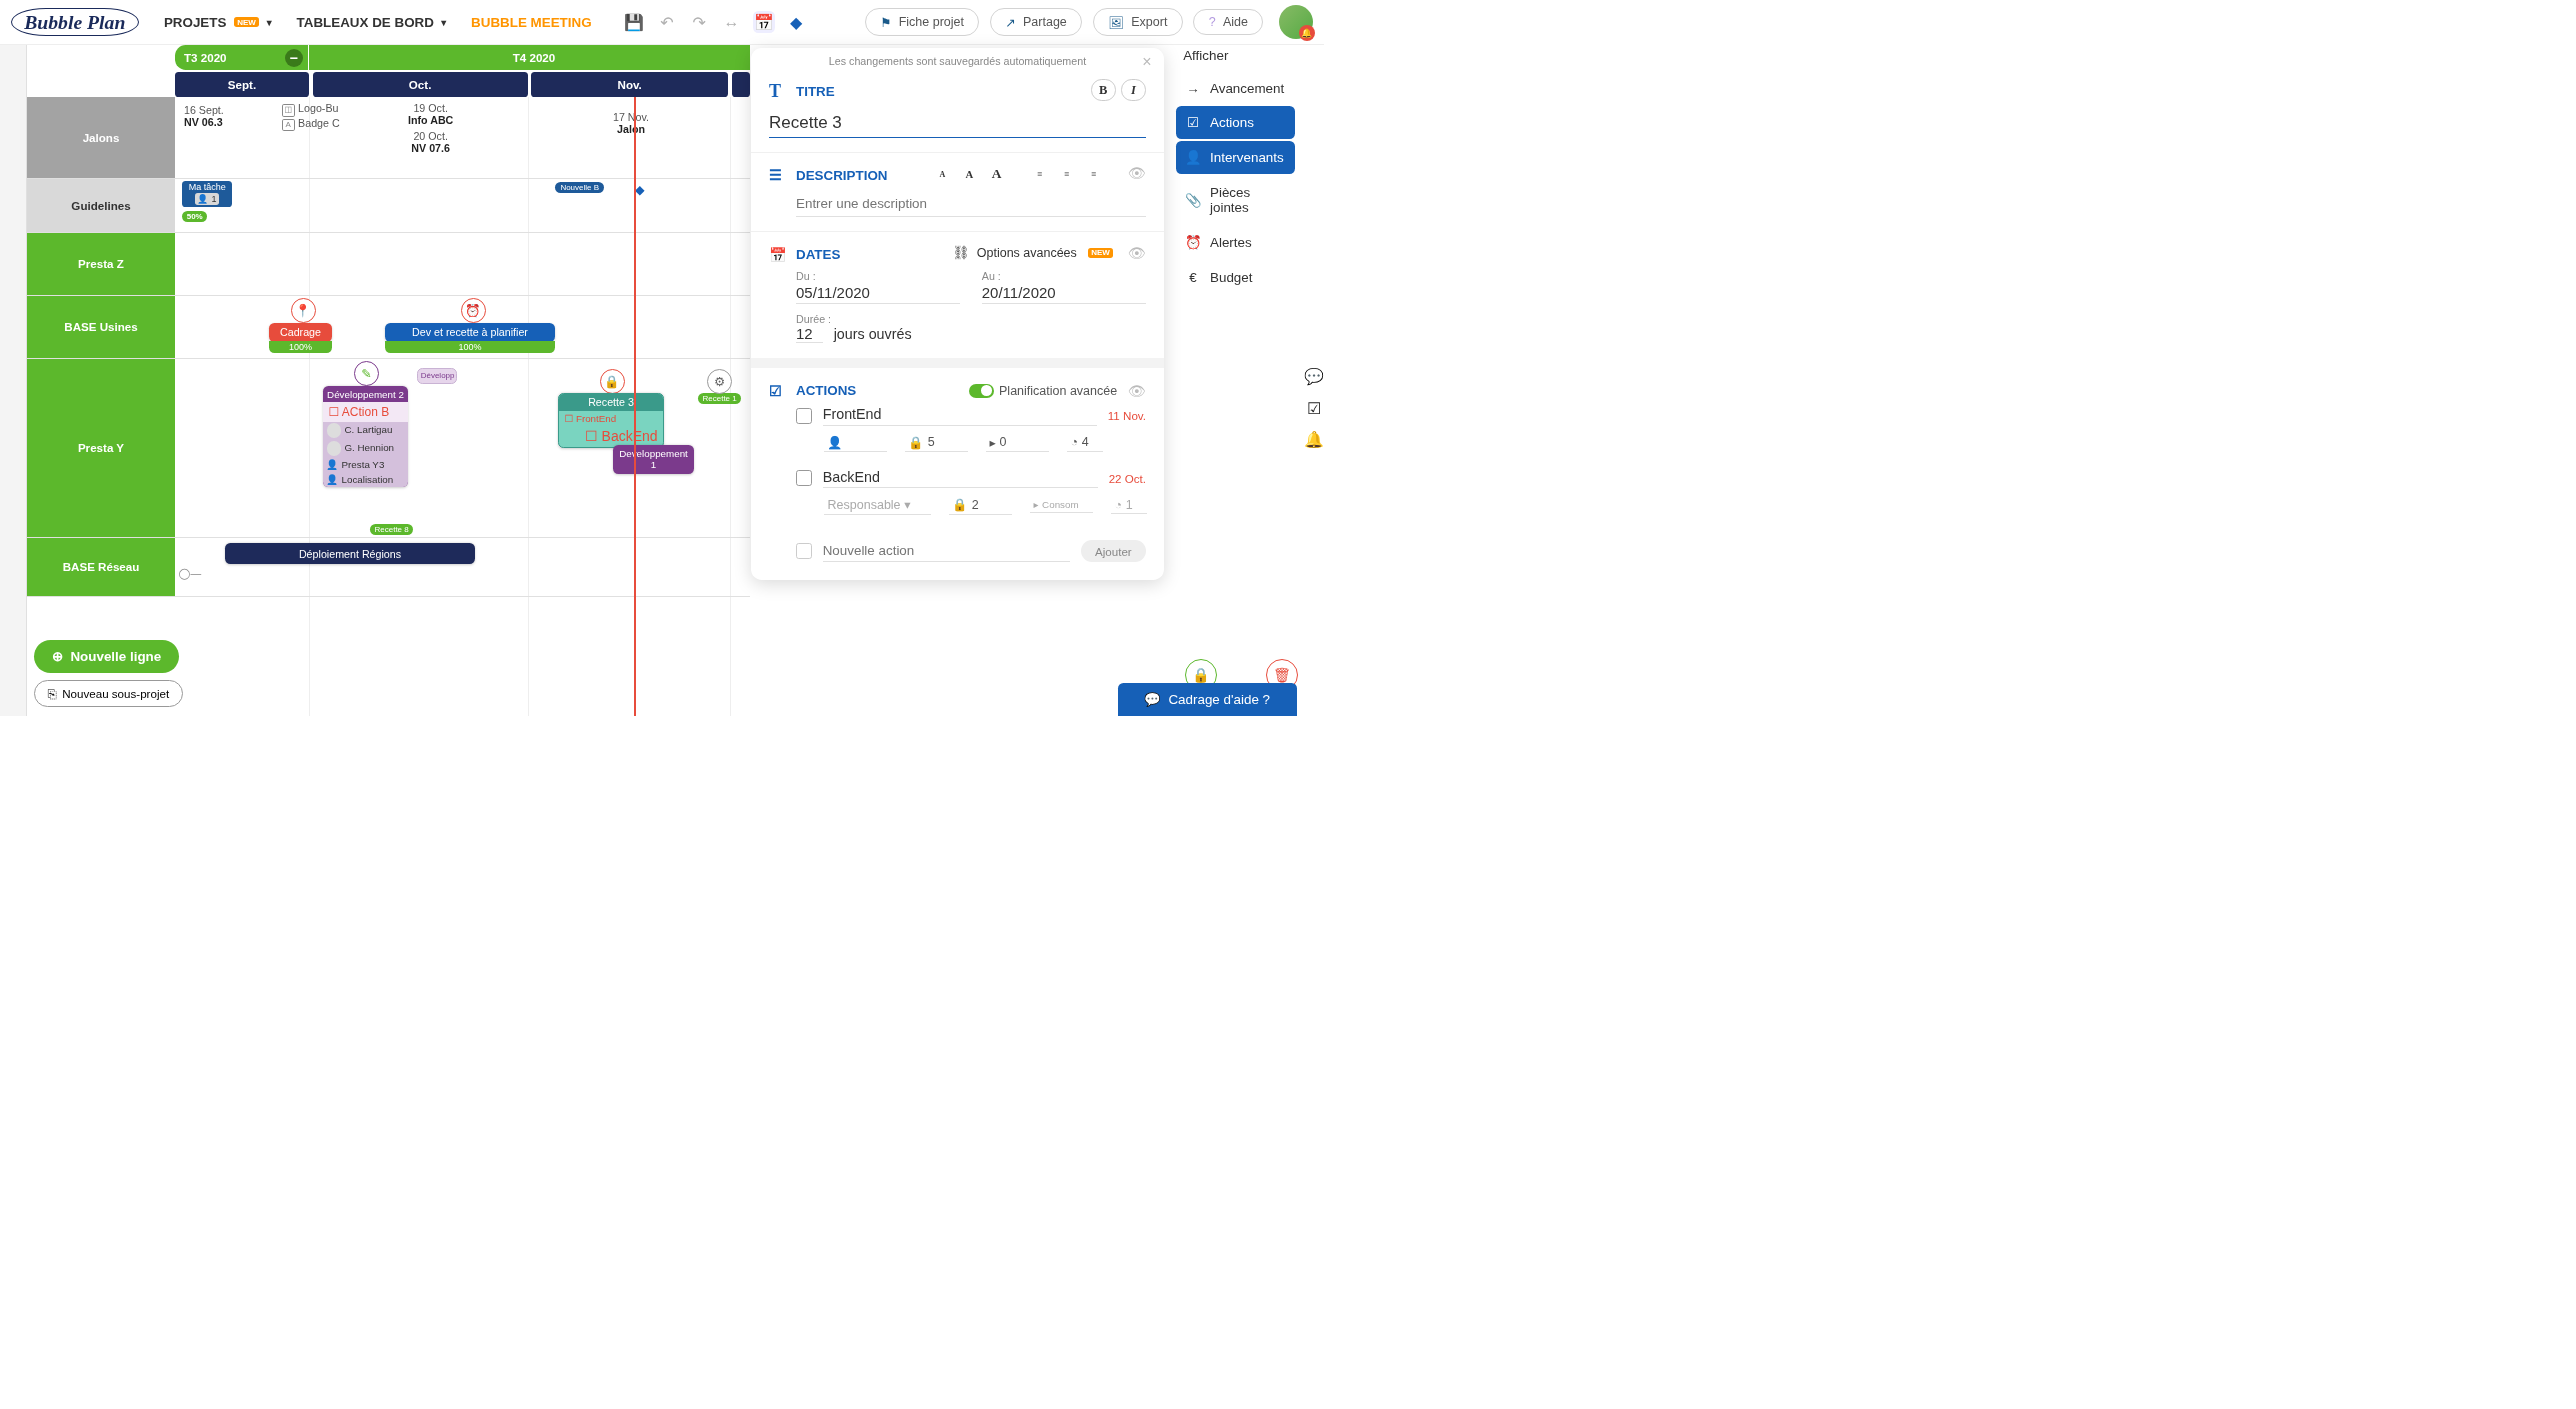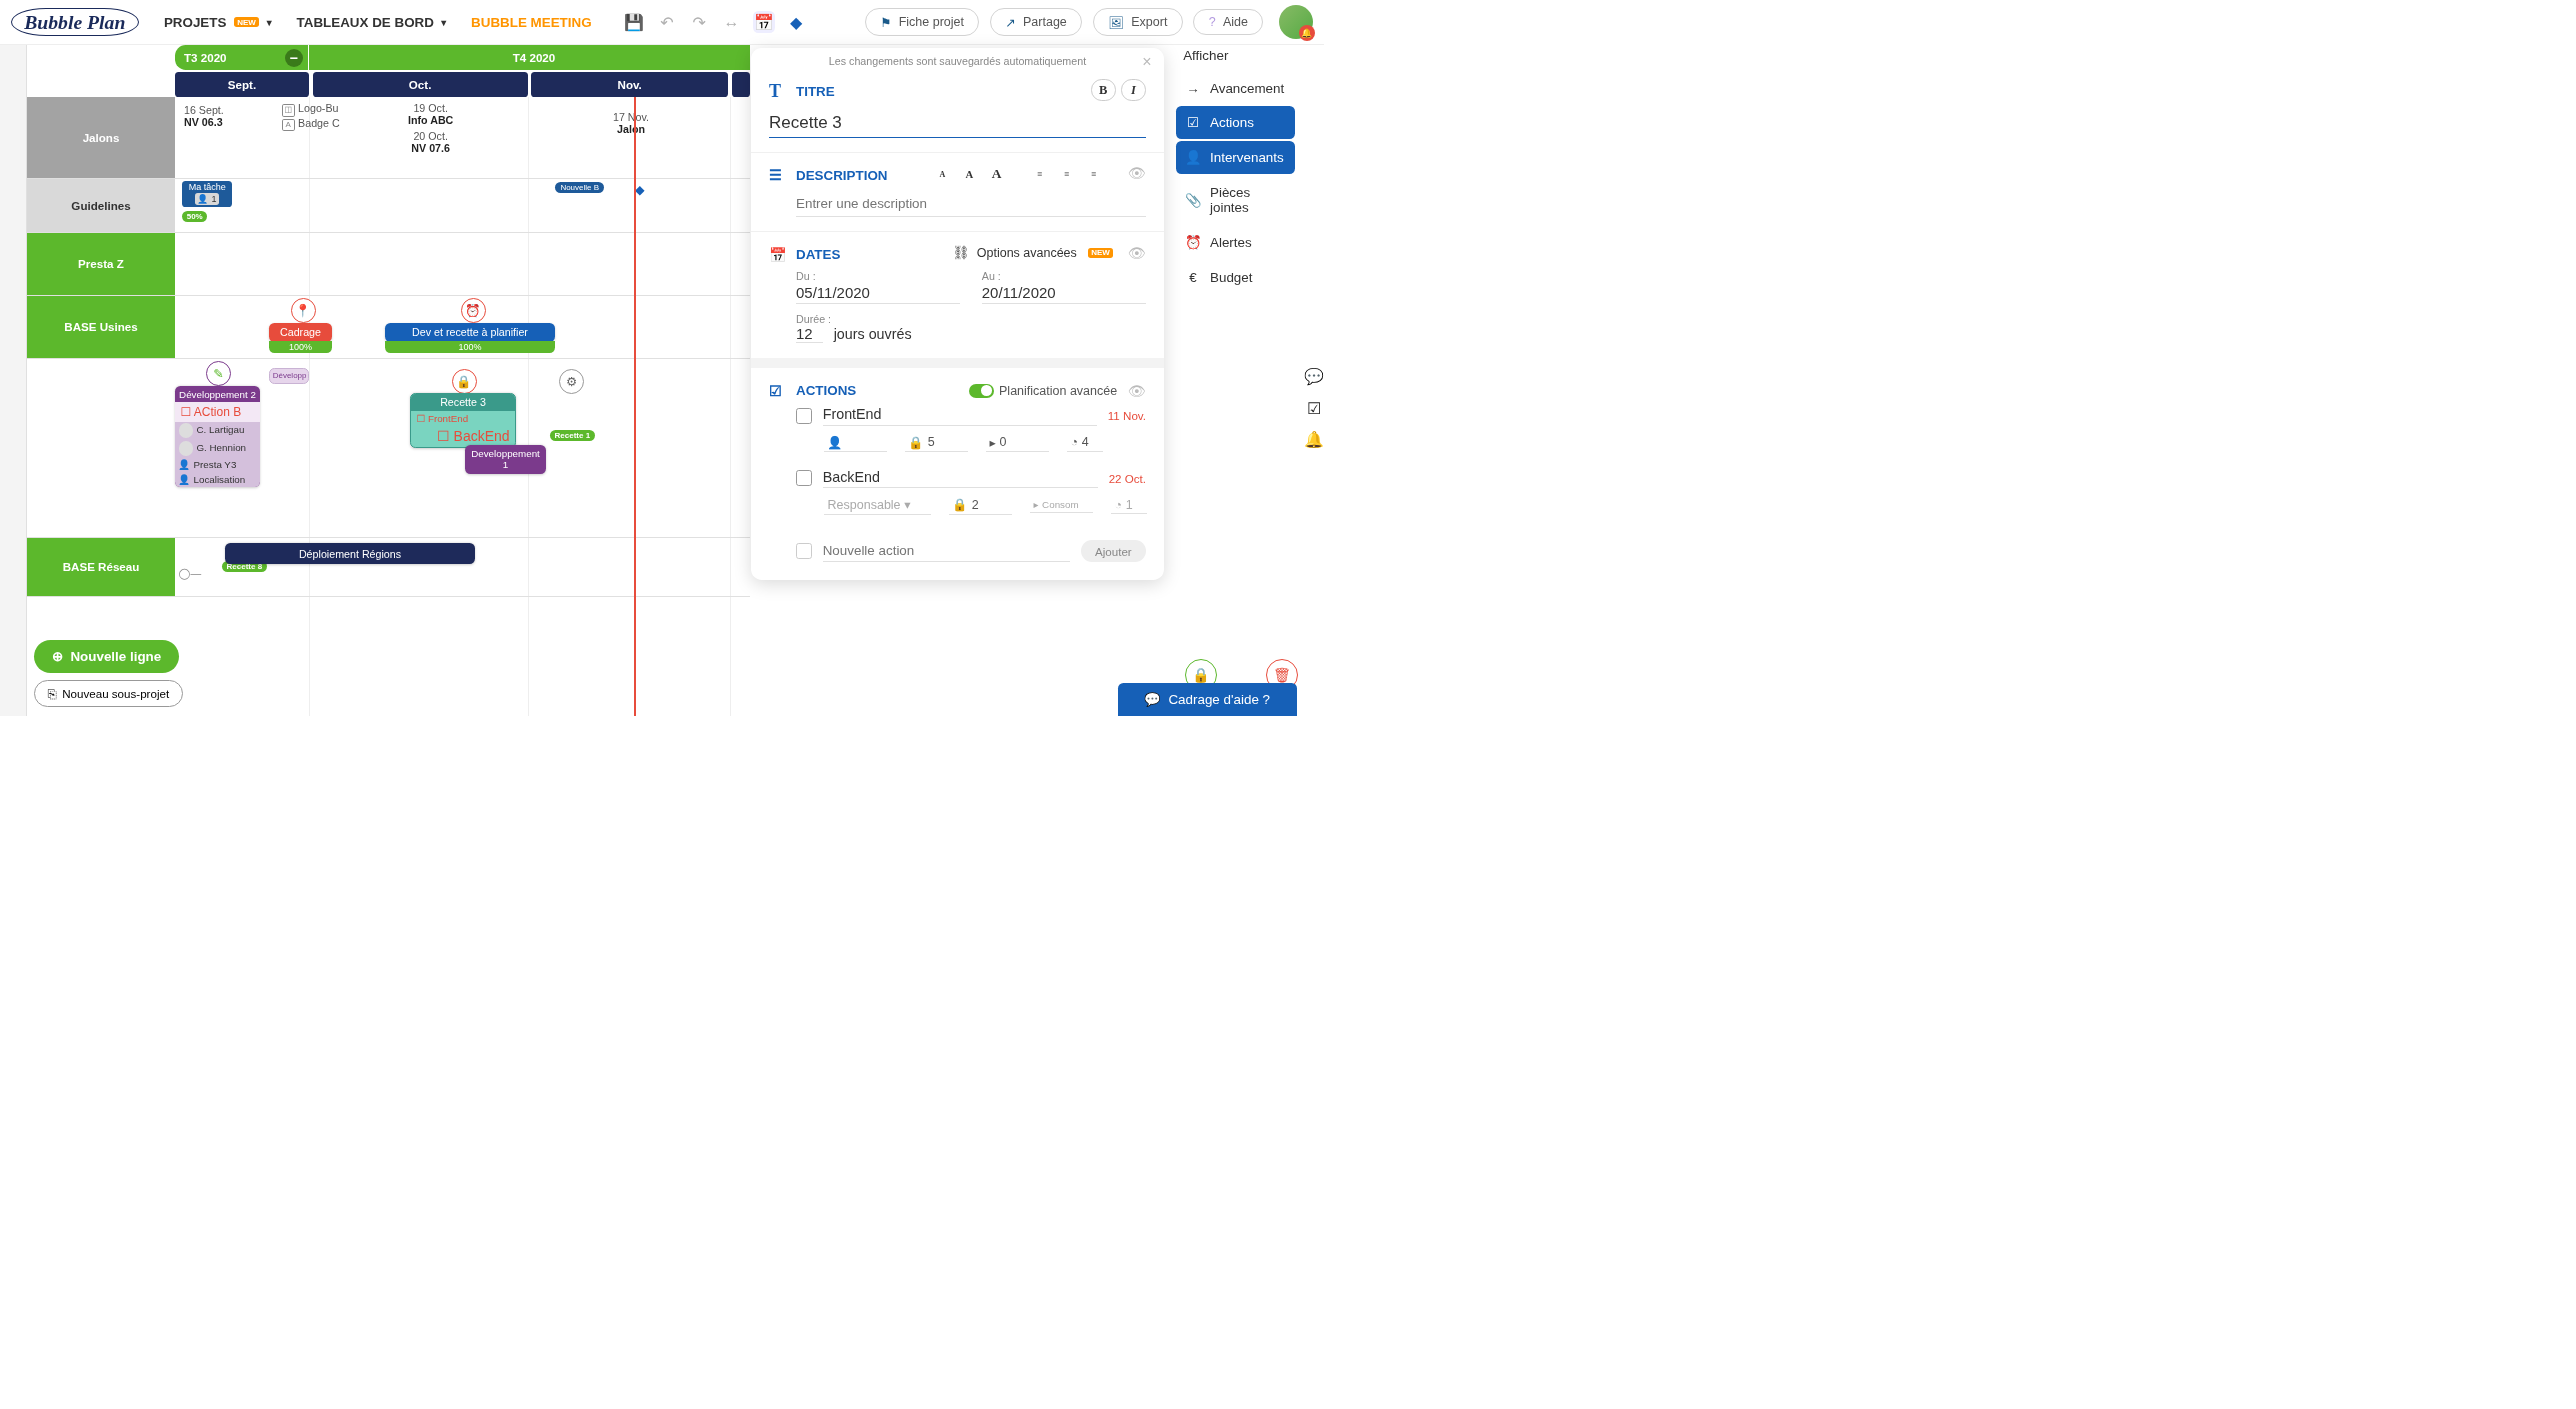--- a/index.html
+++ b/index.html
@@ -112,21 +112,21 @@
 
 .help-btn { position: absolute; bottom: 0; right: 27px; background: #1660b7; color: #fff; padding: 9px 27px; border-radius: 5.4px 5.4px 0 0; font-size: 13.4px; cursor: pointer; display: flex; align-items: center; gap: 7.2px; }
 .circle-btn { width: 32px; height: 32px; border: 1.8px solid; border-radius: 50%; display: flex; align-items: center; justify-content: center; font-size: 14.3px; position: absolute; cursor: pointer; }
 
 
 .iconrail { position: absolute; right: 0; top: 322px; display: flex; flex-direction: column; gap: 12.5px; align-items: center; width: 19.7px; }
 .iconrail .ri { font-size: 16px; color: #222; cursor: pointer; }
 
 
 .task-icon-top { position: absolute; width: 25px; height: 25px; border-radius: 50%; background: #fff; border: 1.8px solid; display: flex; align-items: center; justify-content: center; font-size: 12.5px; }
-.tiny-label { position: absolute; background: #5cb82c; color: #fff; font-size: 8px; padding: 0.9px 4.5px; border-radius: 6.3px; font-weight: 700; margin-top: 37px; }
+.tiny-label { position: absolute; background: #5cb82c; color: #fff; font-size: 8px; padding: 0.9px 4.5px; border-radius: 6.3px; font-weight: 400; }
 .mini-person { width: 14.3px; height: 14.3px; border-radius: 50%; background: #ddd; display: inline-block; vertical-align: middle; margin-right: 3.6px; }
 
 
 .gridline { position: absolute; top: 0; bottom: 0; width: 0.9px; background: #eee; }
 
 
 .today-line { position: absolute; top: 0; bottom: 0; width: 1.8px; background: #e74c3c; z-index: 5; }
 
 </style>
 </head>
@@ -249,20 +249,21 @@
           <div class="task red" style="left:94px;top:27px;width:63px"><span>Cadrage</span></div>
           <div class="progress-bar" style="position:absolute;left:94px;top:45px;width:63px;border-radius:0 0 5.4px 5.4px">100%</div>
 
           <div class="task-icon-top" style="left:286px;top:1.8px;border-color:#e74c3c;color:#e74c3c">⏰</div>
           <div class="task" style="left:210px;top:27px;width:170px;background:#1660b7"><span>Dev et recette à planifier</span></div>
           <div class="progress-bar" style="position:absolute;left:210px;top:45px;width:170px;border-radius:0 0 5.4px 5.4px">100%</div>
         </div>
       </div>
 
       <div class="row green" style="height:179px">
+        <div class="rowhead">Presta Y</div>
         <div class="rowbody">
 
           <div style="position:absolute;left:242px;top:9px;width:40px;background:#e6d5eb;border:0.9px solid #c9b3d4;border-radius:5.4px;padding:2.7px;font-size:8px;color:#7b3a8c;text-align:center">Développ</div>
 
           <div class="task-icon-top" style="left:179px;top:1.8px;border-color:#7b3a8c;color:#5cb82c">✎</div>
           <div class="task purple" style="left:148px;top:27px;width:85px;padding:0">
             <div style="padding:3.6px 3.6px 1.8px;font-size:9.8px">Développement 2</div>
             <div style="background:#f3e8f5;color:#e74c3c;font-size:12px;text-align:left;padding:2.7px 5.4px">☐ <span>ACtion B</span></div>
             <div style="background:#d4c0dc;color:#333;font-size:9.8px;text-align:left;padding:1.8px 3.6px"><span class="mini-person"></span><span>C. Lartigau</span></div>
             <div style="background:#d4c0dc;color:#333;font-size:9.8px;text-align:left;padding:1.8px 3.6px"><span class="mini-person"></span><span>G. Hennion</span></div>

